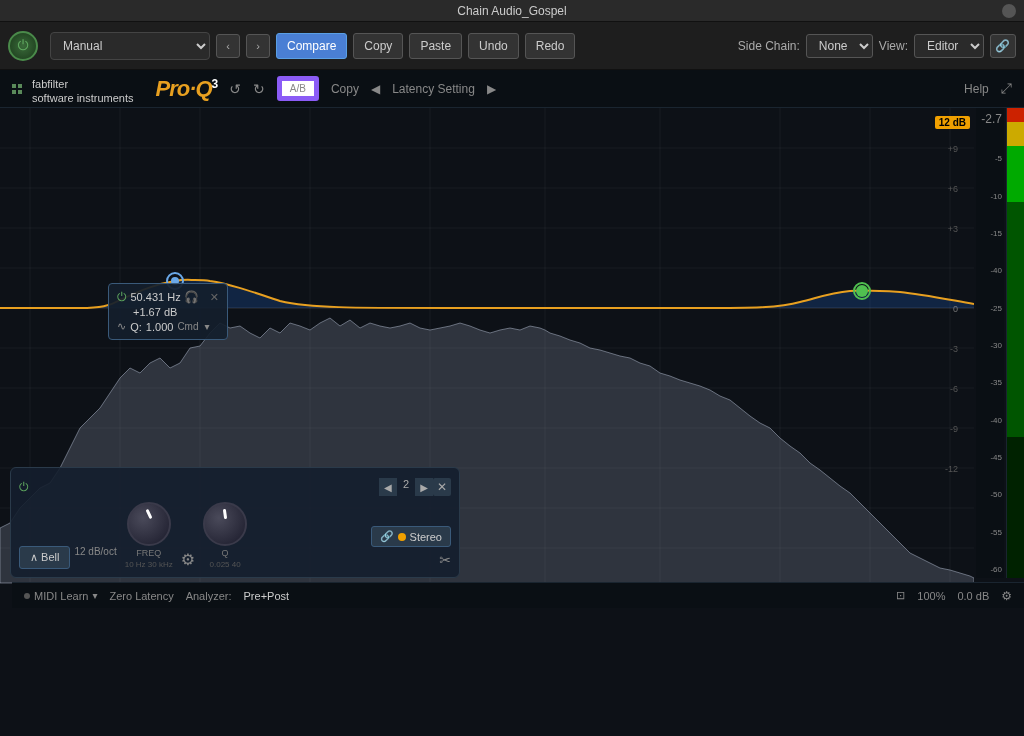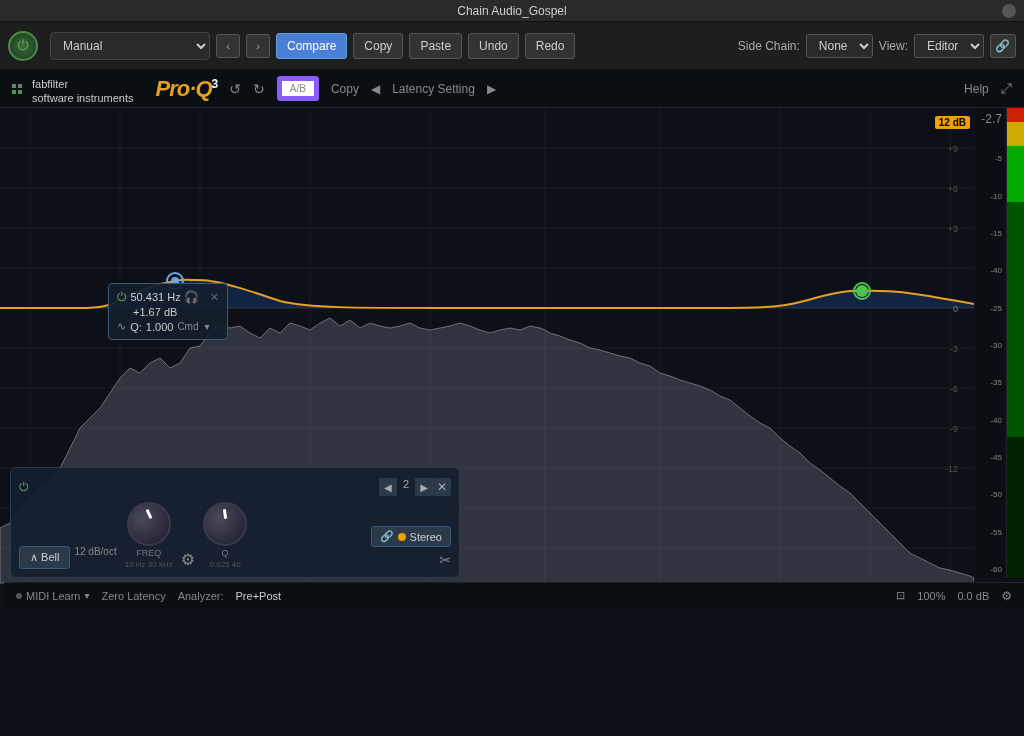--- a/index.html
+++ b/index.html
@@ -448,21 +448,21 @@
     .status-bar {
       height: 26px;
       background: #0a0f14;
       border-top: 1px solid #1a2530;
       display: flex;
       align-items: center;
       padding: 0 12px;
       gap: 12px;
       position: absolute;
       bottom: 0;
-      left: 4px;
+      left: 12px;
       right: 0;
     }
     .midi-learn {
       display: flex;
       align-items: center;
       gap: 4px;
       font-size: 11px;
       color: #888;
     }
     .midi-dot {

